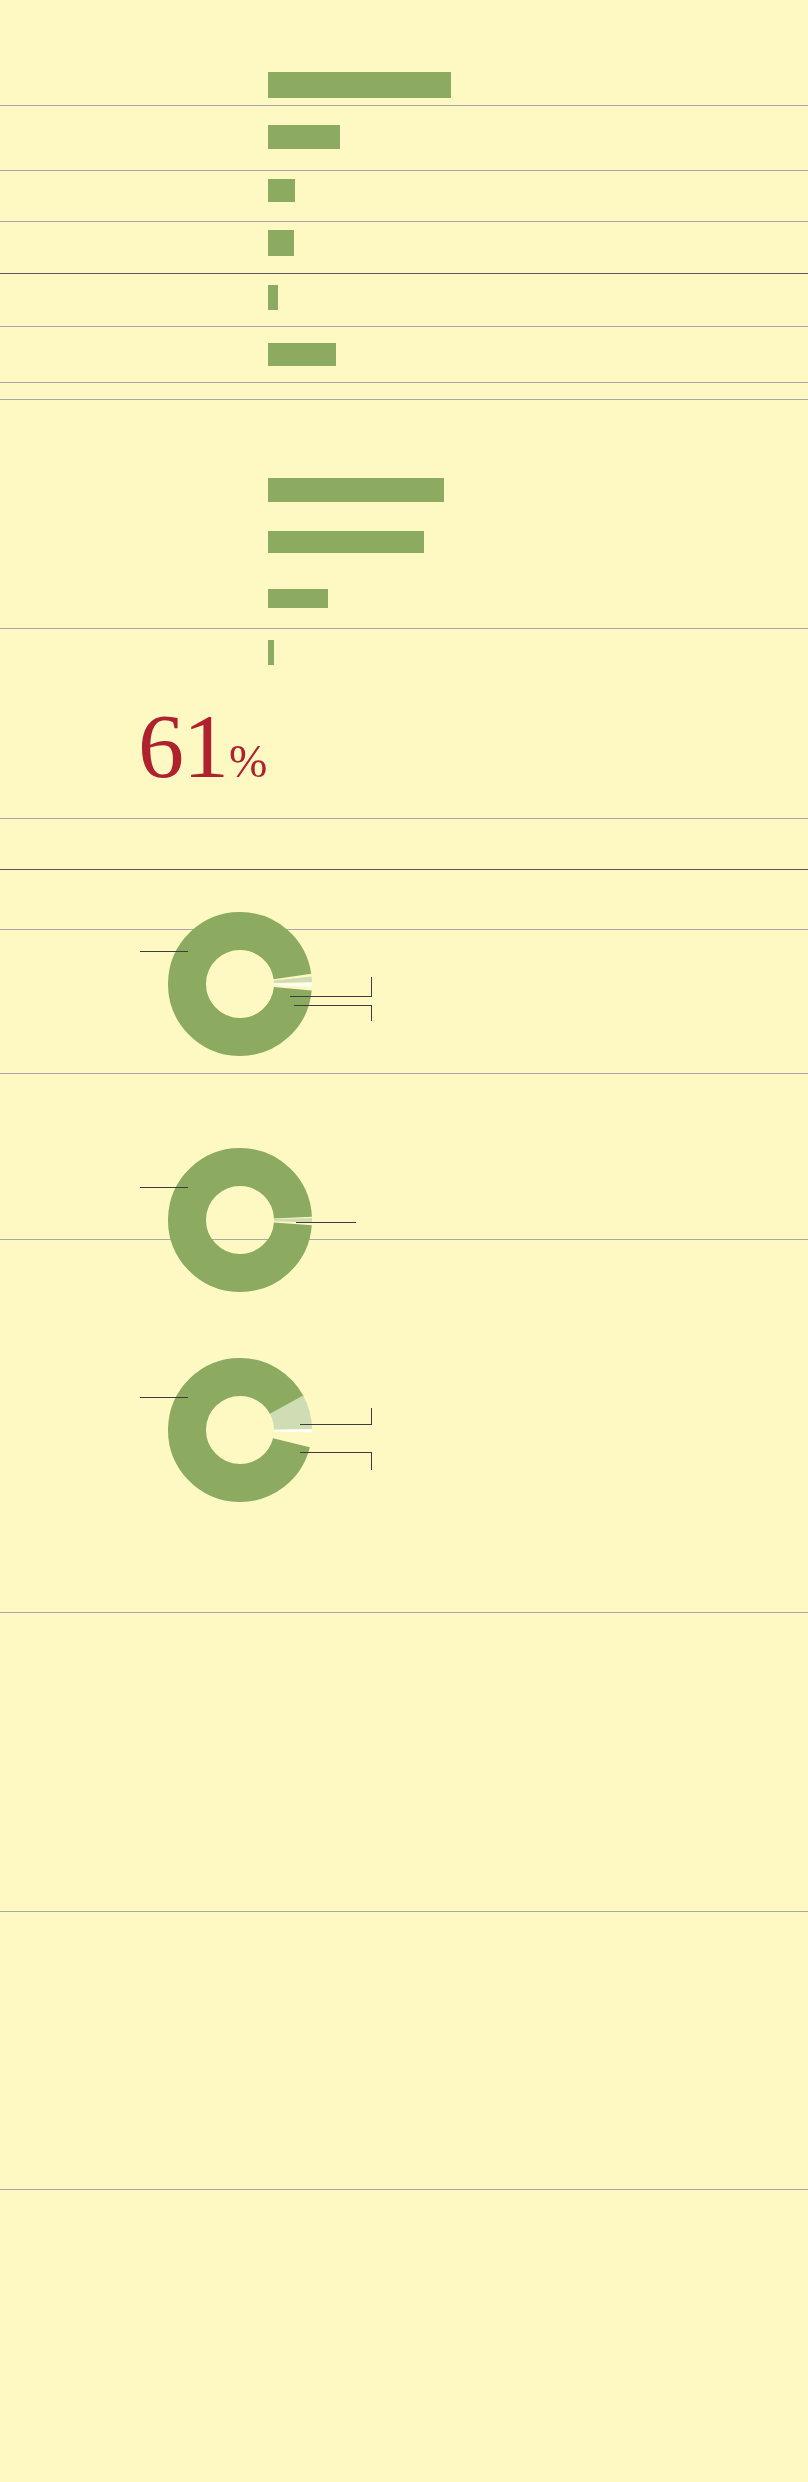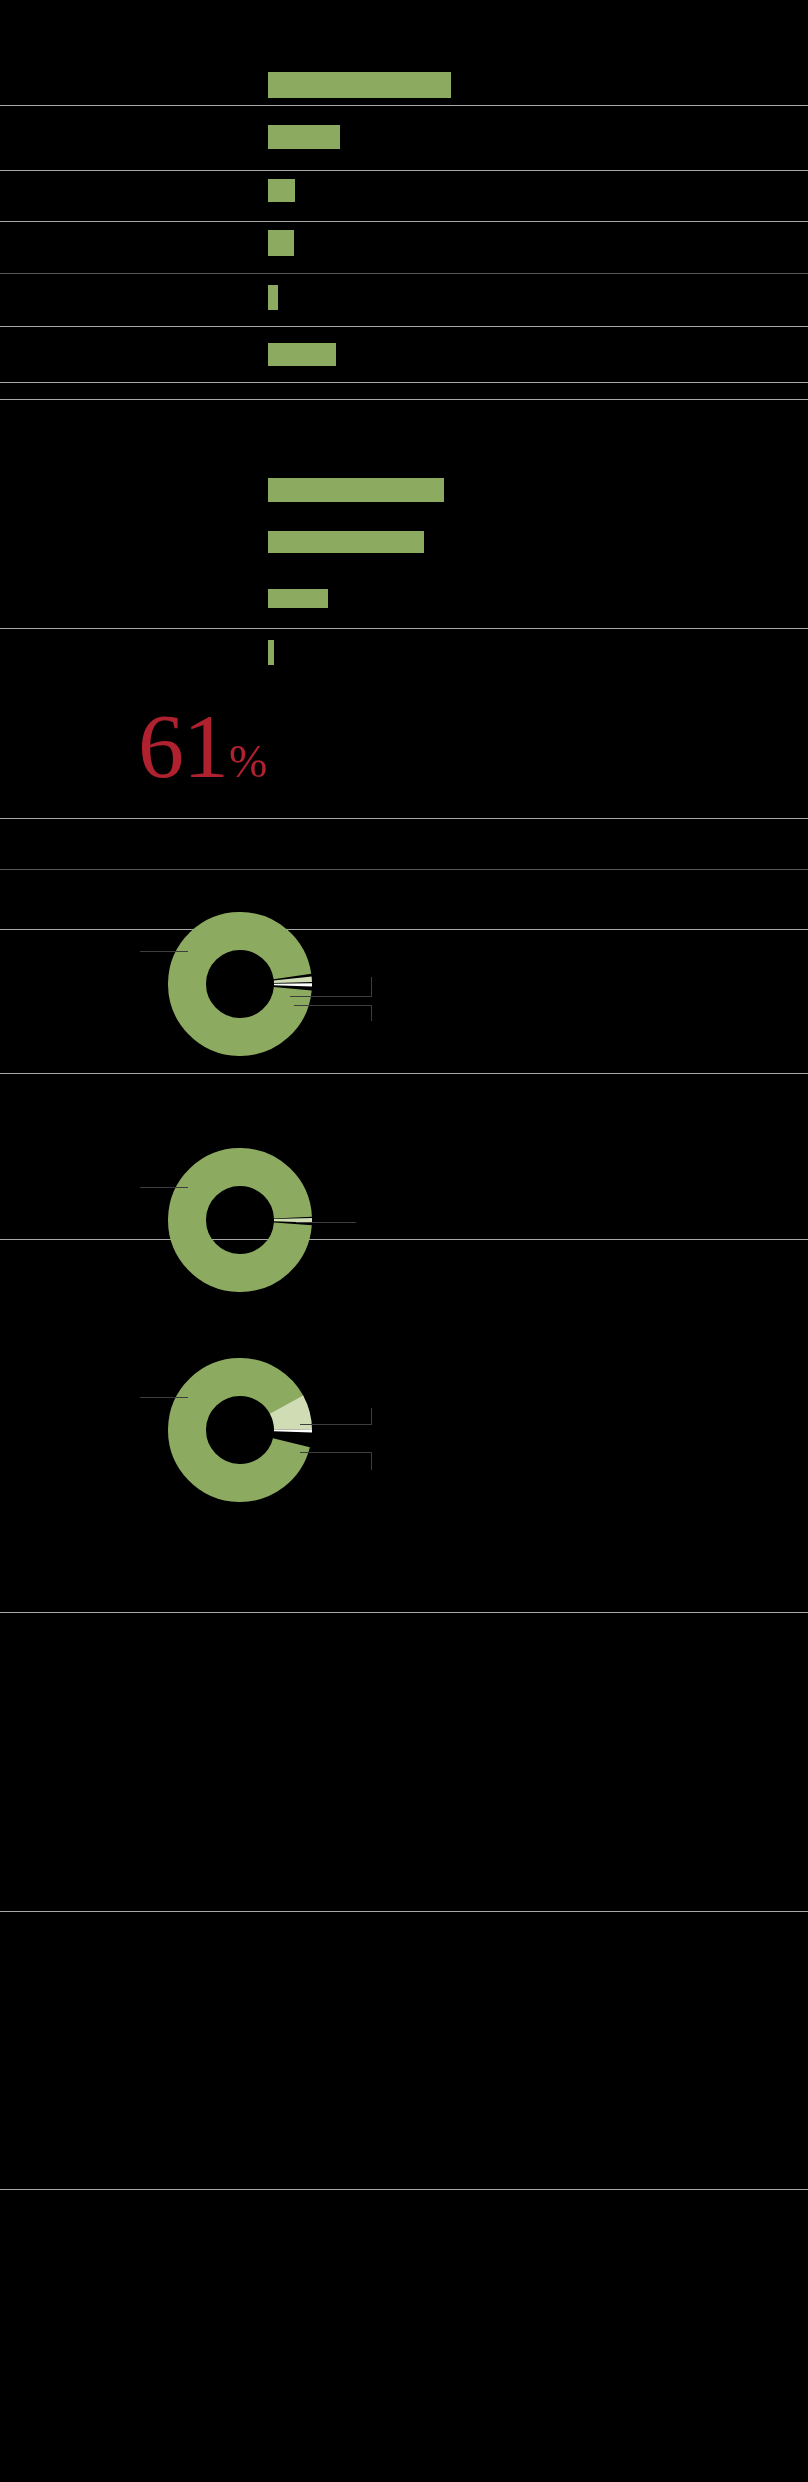--- a/index.html
+++ b/index.html
@@ -11,21 +11,21 @@
     width: 808px;
     height: 2482px;
     position: relative;
     font-family: "Liberation Sans", sans-serif;
     overflow: hidden;
   }
   #page {
     position: relative;
     width: 808px;
     height: 2482px;
-    background: #000000;
+    background: #fef9c3;
   }
 
   
   .rule {
     position: absolute;
     left: 0;
     width: 808px;
     height: 1px;
     background: #8c8c8c;
   }

